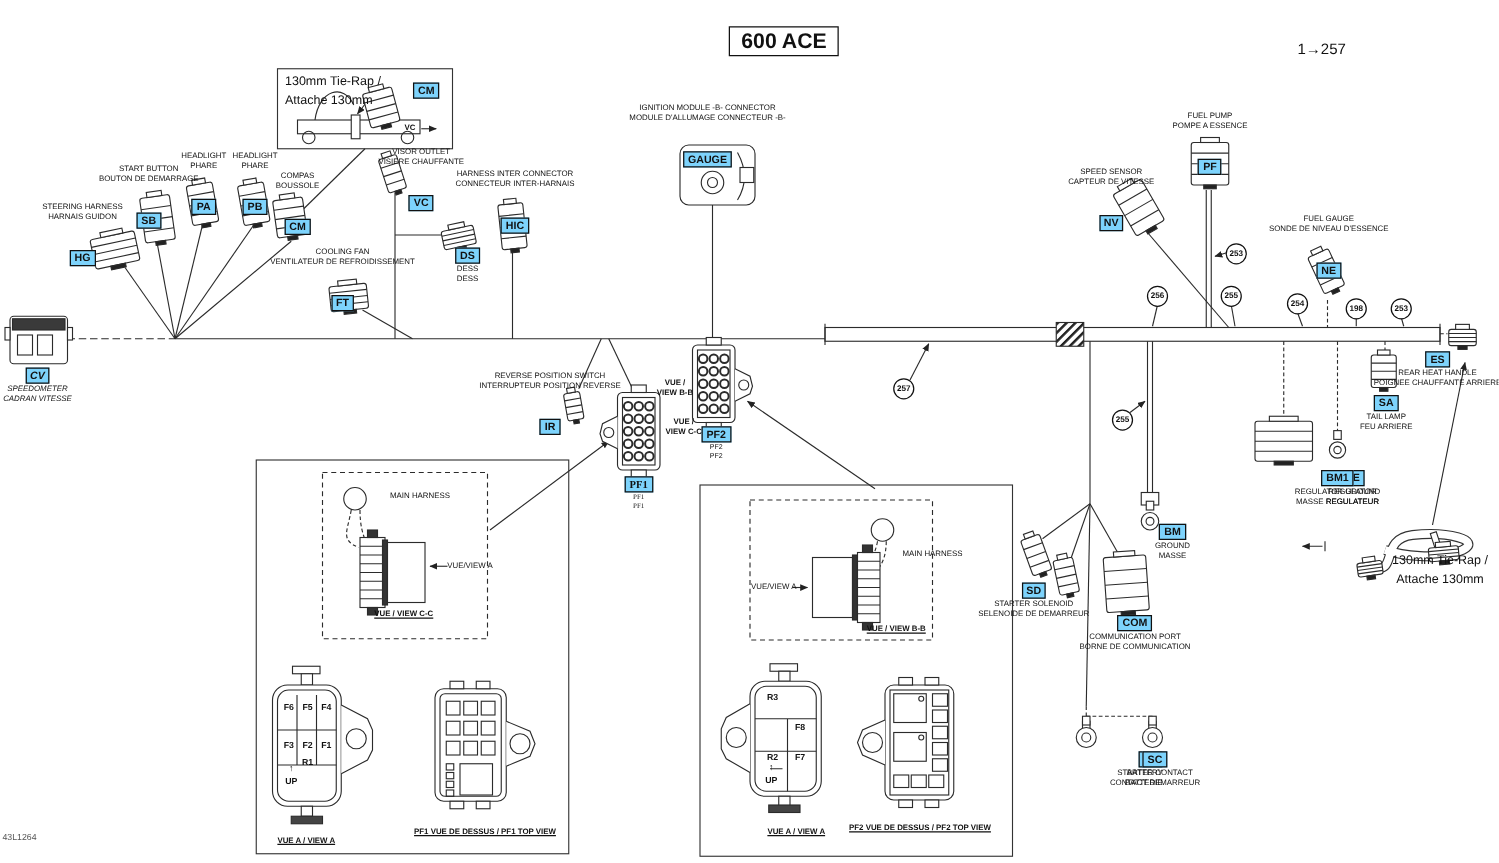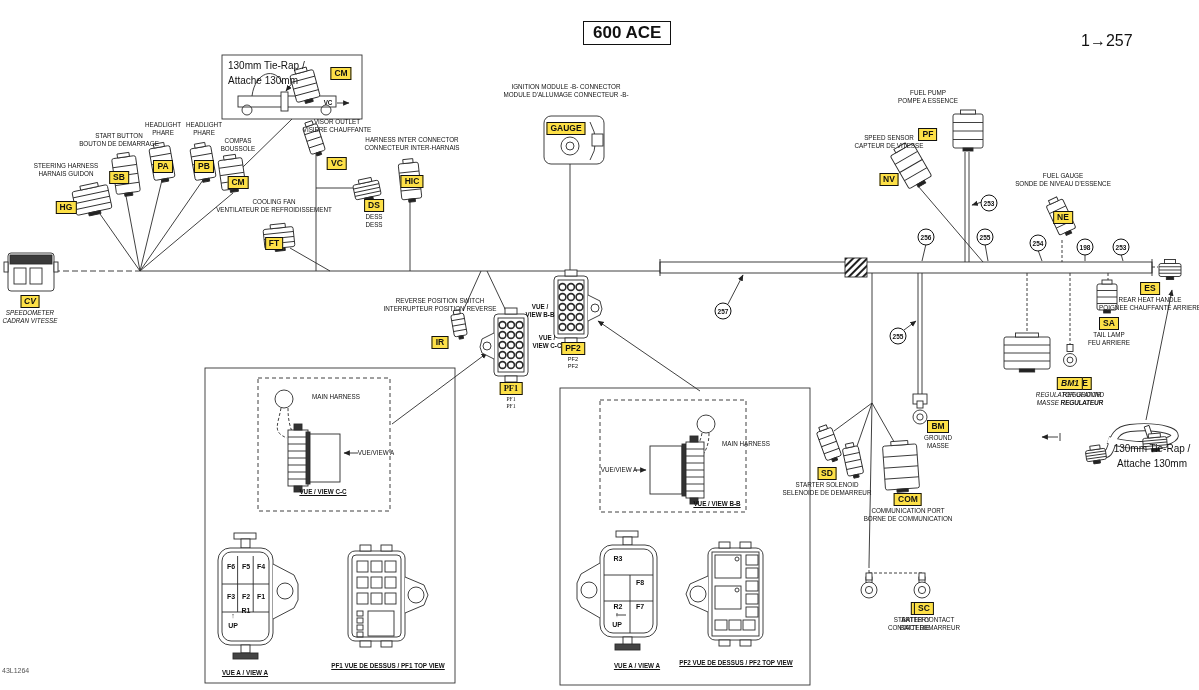--- a/index.html
+++ b/index.html
@@ -3,32 +3,32 @@
 <meta charset="utf-8">
 <style>
   html,body{margin:0;padding:0;background:#fff;}
   #canvas{position:relative;width:1199px;height:690px;background:#fff;overflow:hidden;
           font-family:"Liberation Sans", sans-serif;color:#111;}
   #wiring{position:absolute;left:0;top:0;z-index:1;}
   .conn{position:absolute;transform:translateX(-50%);text-align:center;white-space:nowrap;z-index:3;}
   .desc{font-size:6.3px;line-height:7.6px;letter-spacing:0;}
   .desc.sm{font-size:5.6px;line-height:6.6px;}
   .code{display:inline-block;border:1px solid #111;padding:0 3px;margin:1px 0;
-        font-weight:bold;font-size:8.5px;line-height:11px;background:#fde047;}
+        font-weight:bold;font-size:8.5px;line-height:11px;background:#7dd3fc;}
   .circle-ref{position:absolute;width:15px;height:15px;border:1px solid #111;border-radius:50%;
         font-size:6.5px;font-weight:bold;line-height:15px;text-align:center;
         transform:translate(-50%,-50%);background:#fff;z-index:3;}
   .note{position:absolute;transform:translateX(-50%);font-size:6.3px;line-height:7.6px;
         white-space:pre-line;text-align:center;z-index:3;}
   .note.b{font-weight:bold;}
   .note.u{text-decoration:underline;}
   .cell{position:absolute;transform:translateX(-50%);font-size:7px;font-weight:bold;z-index:3;line-height:8px;}
   #title-box{position:absolute;left:583px;top:21px;border:1.6px solid #111;padding:1px 9px;
         font-size:17px;font-weight:bold;z-index:3;background:#fff;}
-  #page-ref{position:absolute;left:1081px;top:32px;font-size:16px;z-index:3;}
+  #page-ref{position:absolute;left:1038px;top:32px;font-size:12px;z-index:3;}
   #sheet-id{position:absolute;left:2px;top:667px;font-size:7px;color:#555;z-index:3;}
   .tie-note{position:absolute;font-size:10px;line-height:15px;z-index:3;}
   .tie-note span{display:block;}
   #tie-top{left:228px;top:58px;}
   #tie-bottom{left:1105px;top:441px;width:94px;text-align:center;}
 </style>
 </head>
 <body>
 
 <div id="canvas">
@@ -527,21 +527,21 @@
           <div>VENTILATEUR DE REFROIDISSEMENT</div>
         </div><br><div class="code">FT</div></div>
       <div class="conn" style="left: 30px; top: 290px; font-style: italic;"><div class="code">CV</div><div class="desc">
           <div>SPEEDOMETER</div>
           <div>CADRAN VITESSE</div>
         </div></div>
       <div class="conn" style="left: 566px; top: 83px;"><div class="desc" style="margin-bottom: 1px;">
           <div>IGNITION MODULE -B- CONNECTOR</div>
           <div>MODULE D'ALLUMAGE CONNECTEUR -B-</div>
         </div><br><div class="code">GAUGE</div></div>
-      <div class="conn" style="left: 928px; top: 89px;"><div class="desc" style="margin-bottom: 1px;">
+      <div class="conn" style="left: 968px; top: 89px;"><div class="desc" style="margin-bottom: 1px;">
           <div>FUEL PUMP</div>
           <div>POMPE A ESSENCE</div>
         </div><br><div class="code">PF</div></div>
       <div class="conn" style="left: 889px; top: 134px;"><div class="desc" style="margin-bottom: 1px;">
           <div>SPEED SENSOR</div>
           <div>CAPTEUR DE VITESSE</div>
         </div><br><div class="code">NV</div></div>
       <div class="conn" style="left: 1063px; top: 172px;"><div class="desc" style="margin-bottom: 1px;">
           <div>FUEL GAUGE</div>
           <div>SONDE DE NIVEAU D'ESSENCE</div>
@@ -551,21 +551,21 @@
           <div>FEU ARRIERE</div>
         </div></div>
       <div class="conn" style="left: 1150px; top: 277px;"><div class="code">ES</div><div class="desc">
           <div>REAR HEAT HANDLE</div>
           <div>POIGNEE CHAUFFANTE ARRIERE</div>
         </div></div>
       <div class="conn" style="left: 1082px; top: 372px;"><div class="code">RE</div><div class="desc">
           <div>REGULATOR</div>
           <div>REGULATEUR</div>
         </div></div>
-      <div class="conn" style="left: 1070px; top: 372px; font-style: italic;"><div class="code">BM1</div><div class="desc">
+      <div class="conn" style="left: 1070px; top: 372px;"><div class="code">BM1</div><div class="desc">
           <div>REGULATOR GROUND</div>
           <div>MASSE REGULATEUR</div>
         </div></div>
       <div class="conn" style="left: 938px; top: 415px;"><div class="code">BM</div><div class="desc">
           <div>GROUND</div>
           <div>MASSE</div>
         </div></div>
       <div class="conn" style="left: 827px; top: 462px;"><div class="code">SD</div><div class="desc">
           <div>STARTER SOLENOID</div>
           <div>SELENOIDE DE DEMARREUR</div>

